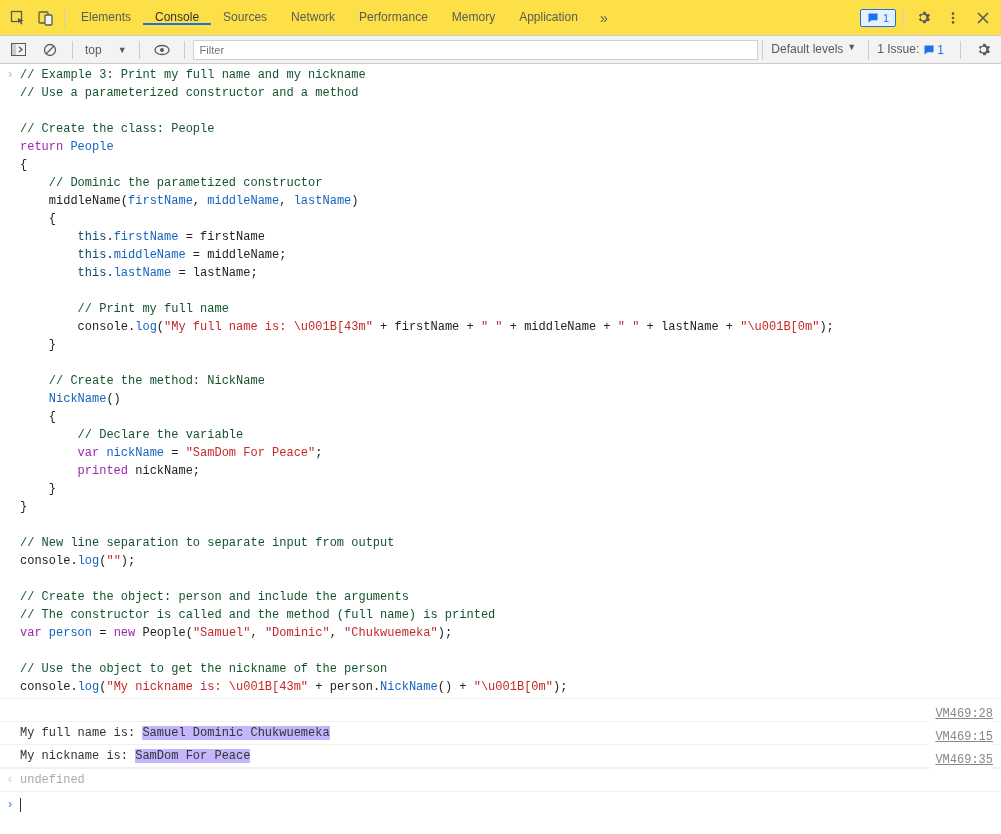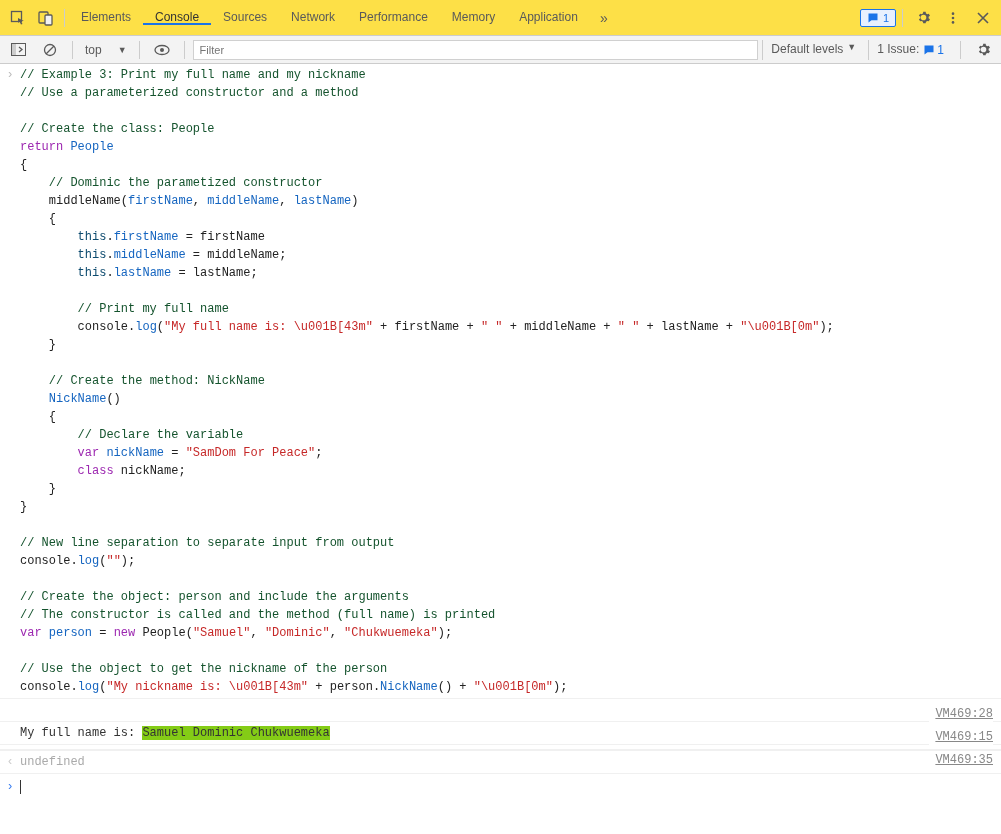--- a/index.html
+++ b/index.html
@@ -128,21 +128,21 @@
     cursor: pointer;
     background: #fff;
     padding-left: 6px;
   }
   .tok-comment { color: #14532d; }
   .tok-keyword { color: #9c27b0; }
   .tok-classname, .tok-param, .tok-prop, .tok-varname { color: #1565c0; }
   .tok-string { color: #c62828; }
   .tok-this { color: #0c4a6e; }
   .tok-plain { color: #222; }
-  .hl { background: #84cc16; }
+  .hl { background: #c4b5fd; }
   .undefined-row { color: #aaa; border-top: 1px solid #f0f0f0; padding: 2px 0; display:flex; }
   .undefined-row .row-marker { color: #ccc; }
   .prompt-row { display: flex; padding: 4px 0; border-top: 1px solid #f0f0f0;}
   .prompt-marker { width: 20px; text-align:center; color:#367cf1; }
   .caret {
     display:inline-block; width:1px; height:14px; background:#333; vertical-align:middle;
   }
   svg { display: block; }
 </style>
 </head>
@@ -268,21 +268,21 @@
 
         <span class="tok-comment">// Print my full name</span>
         <span class="tok-plain">console</span><span class="tok-plain">.</span><span class="tok-prop">log</span><span class="tok-plain">(</span><span class="tok-string">"My full name is: \u001B[43m"</span><span class="tok-plain"> + </span><span class="tok-plain">firstName</span><span class="tok-plain"> + </span><span class="tok-string">" "</span><span class="tok-plain"> + </span><span class="tok-plain">middleName</span><span class="tok-plain"> + </span><span class="tok-string">" "</span><span class="tok-plain"> + </span><span class="tok-plain">lastName</span><span class="tok-plain"> + </span><span class="tok-string">"\u001B[0m"</span><span class="tok-plain">);</span>
     <span class="tok-plain">}</span>
 
     <span class="tok-comment">// Create the method: NickName</span>
     <span class="tok-prop">NickName</span><span class="tok-plain">()</span>
     <span class="tok-plain">{</span>
         <span class="tok-comment">// Declare the variable</span>
         <span class="tok-keyword">var</span> <span class="tok-varname">nickName</span><span class="tok-plain"> = </span><span class="tok-string">"SamDom For Peace"</span><span class="tok-plain">;</span>
-        <span class="tok-keyword">class</span> <span class="tok-plain">nickName</span><span class="tok-plain">;</span>
+        <span class="tok-keyword">printed</span> <span class="tok-plain">nickName</span><span class="tok-plain">;</span>
     <span class="tok-plain">}</span>
 <span class="tok-plain">}</span>
 
 <span class="tok-comment">// New line separation to separate input from output</span>
 <span class="tok-plain">console</span><span class="tok-plain">.</span><span class="tok-prop">log</span><span class="tok-plain">(</span><span class="tok-string">""</span><span class="tok-plain">);</span>
 
 <span class="tok-comment">// Create the object: person and include the arguments</span>
 <span class="tok-comment">// The constructor is called and the method (full name) is printed</span>
 <span class="tok-keyword">var</span> <span class="tok-varname">person</span><span class="tok-plain"> = </span><span class="tok-keyword">new</span> <span class="tok-plain">People</span><span class="tok-plain">(</span><span class="tok-string">"Samuel"</span><span class="tok-plain">, </span><span class="tok-string">"Dominic"</span><span class="tok-plain">, </span><span class="tok-string">"Chukwuemeka"</span><span class="tok-plain">);</span>
 
@@ -297,20 +297,21 @@
   </div>
 
   <div class="console-row">
     <div class="row-marker"></div>
     <div class="row-content"><span>My full name is: </span><span class="hl">Samuel Dominic Chukwuemeka</span></div>
     <div class="row-source">VM469:15</div>
   </div>
 
   <div class="console-row">
     <div class="row-marker"></div>
+    <div class="row-content"><span>My nickname is: </span><span class="hl">SamDom For Peace</span></div>
     <div class="row-source">VM469:35</div>
   </div>
 
   <div class="undefined-row">
     <div class="row-marker" style="color:#ccc;">‹</div>
     <div class="row-content">undefined</div>
   </div>
 
   <div class="prompt-row">
     <div class="prompt-marker">›</div>

